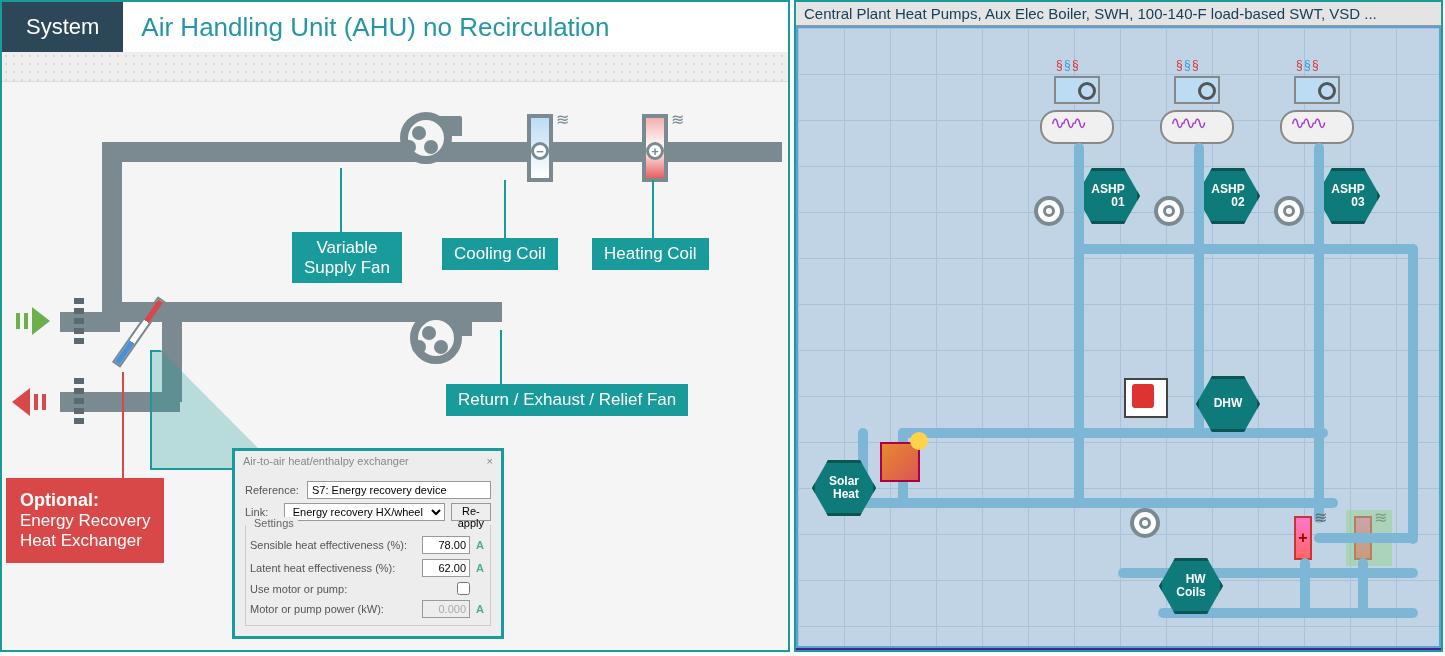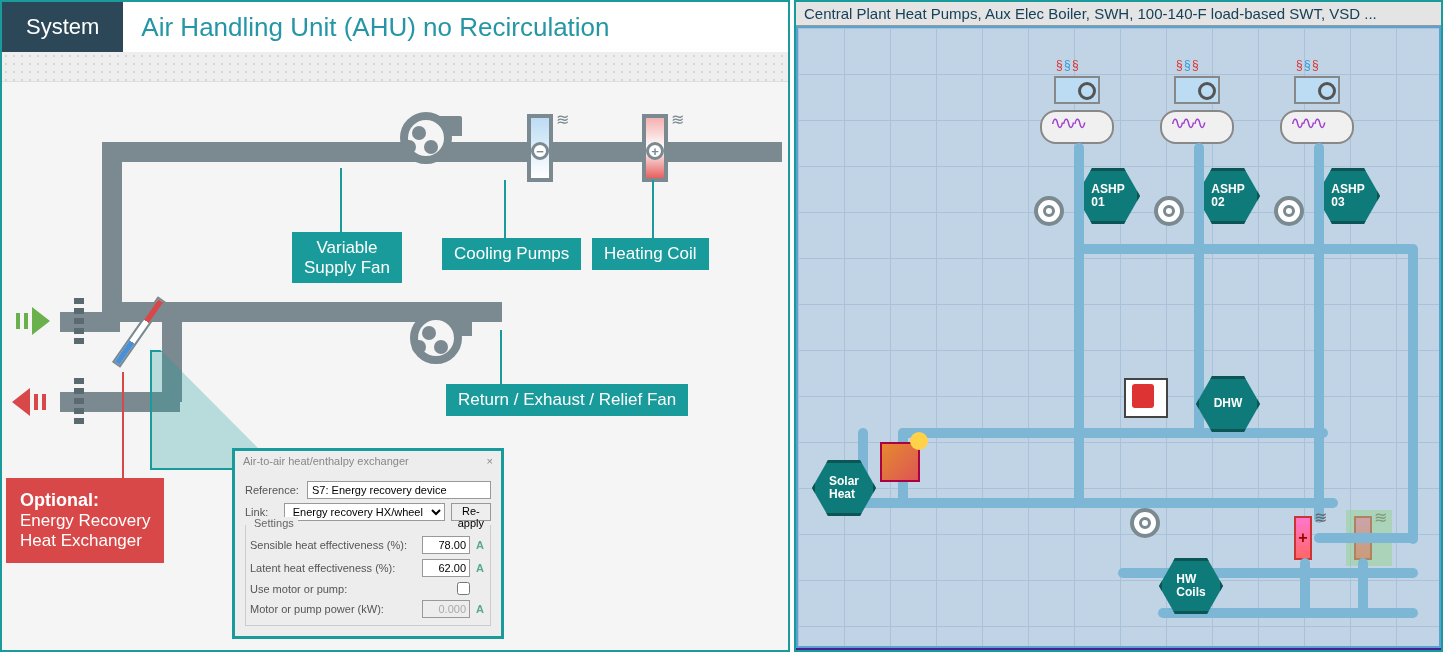--- a/index.html
+++ b/index.html
@@ -64,21 +64,21 @@
   .dlg-set-row span.lbl { flex:1; }
   .dlg-set-row input.val { width:48px; text-align:right; border:1px solid #999; padding:1px 3px; height:18px; font-size:11px;}
   .dlg-set-row .A { width:12px; text-align:center; color:#5a8; font-weight:bold;}
   .dlg-set-row input[type=checkbox]{ margin-left:auto; margin-right:16px;}
 
   
   .rp-title { background:#e4e4e4; color:#16415a; font-size:15px; padding:3px 8px; border-bottom:1px solid #999;}
   .rp-canvas { position:relative; width:100%; height:calc(100% - 26px); background:#c0d4e6; background-image:linear-gradient(#a9c2da 1px,transparent 1px),linear-gradient(90deg,#a9c2da 1px,transparent 1px); background-size:46px 46px; border:2px solid #5aa2d2;}
   .pipe-h { position:absolute; height:10px; background:#7eb6d6; border-radius:5px;}
   .pipe-v { position:absolute; width:10px; background:#7eb6d6; border-radius:5px;}
-  .hex { position:absolute; width:64px; height:56px; background:#0f7a7a; clip-path:polygon(25% 0,75% 0,100% 50%,75% 100%,25% 100%,0 50%); color:#fff; display:flex; flex-direction:column; align-items:center; justify-content:center; font-size:12px; font-weight:700; line-height:1.1; text-align:left; border:3px solid #0b5555;}
+  .hex { position:absolute; width:64px; height:56px; background:#0f7a7a; clip-path:polygon(25% 0,75% 0,100% 50%,75% 100%,25% 100%,0 50%); color:#fff; display:flex; flex-direction:column; align-items:center; justify-content:center; font-size:12px; font-weight:700; line-height:1.1; text-align:right; border:3px solid #0b5555;}
   .pump-sm { position:absolute; width:30px; height:30px; border:4px solid #7a8a90; border-radius:50%; background:#fff;}
   .pump-sm::after{content:''; position:absolute; inset:5px; border:3px solid #7a8a90; border-radius:50%;}
   .ashp-unit { position:absolute; width:74px; height:34px; background:#f0f0f0; border:2px solid #888; border-radius:16px; }
   .ashp-evap { position:absolute; width:46px; height:28px; background:#bcdcf4; border:2px solid #888; }
   .ashp-fan { position:absolute; width:18px; height:18px; border:3px solid #555; border-radius:50%;}
   .wave-purple { position:absolute; color:#a040d0; font-size:18px; letter-spacing:-4px; }
   .wave-heat { position:absolute; font-size:12px; letter-spacing:-1px;}
 
   .solar-panel { position:absolute; width:40px; height:40px; background:linear-gradient(135deg,#e68a2e,#d55); border:2px solid #a04;}
   .sun { position:absolute; width:18px; height:18px; background:#ffd24a; border-radius:50%;}
@@ -140,21 +140,21 @@
       </div>
       <div class="drop-line" style="left:338px; top:86px; height:66px;"></div>
       <div class="label-box" style="left:290px; top:150px; white-space:pre-line; line-height:1.15;">Variable
 Supply Fan</div>
 
       <div class="coil" style="left:525px; top:32px;">
           <div class="sign">−</div>
         </div>
       <div class="wavy" style="left:554px; top:28px;">≋</div>
       <div class="drop-line" style="left:502px; top:98px; height:58px;"></div>
-      <div class="label-box" style="left:440px; top:156px;">Cooling Pumps</div>
+      <div class="label-box" style="left:440px; top:156px;">Cooling Coil</div>
 
       <div class="coil heat" style="left:640px; top:32px;">
           <div class="sign">+</div>
         </div>
       <div class="wavy" style="left:669px; top:28px;">≋</div>
       <div class="drop-line" style="left:650px; top:98px; height:58px;"></div>
       <div class="label-box" style="left:590px; top:156px;">Heating Coil</div>
 
       <div class="fan" style="left:400px; top:230px;">
         <div class="fan-nose"></div>

